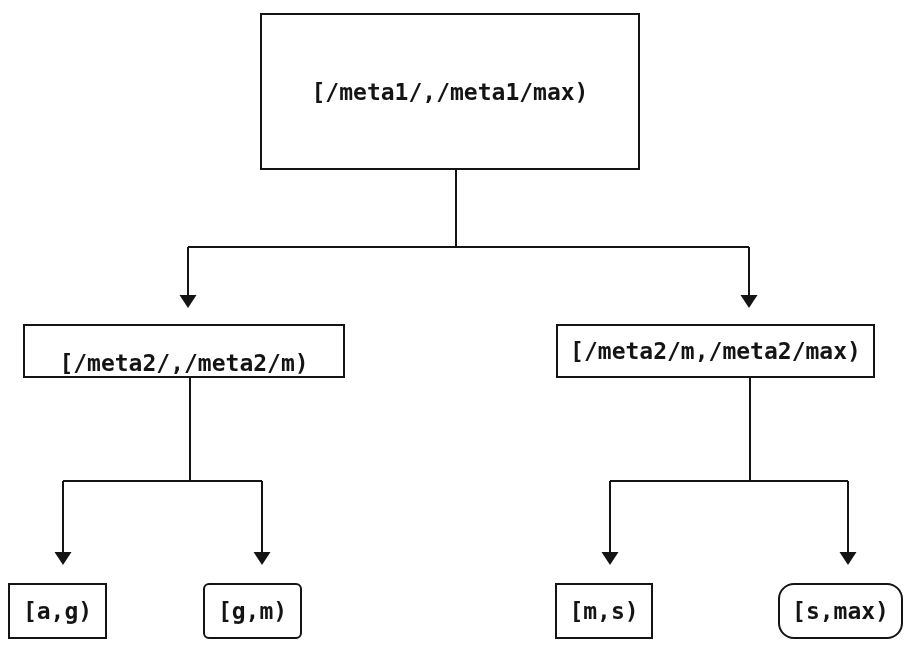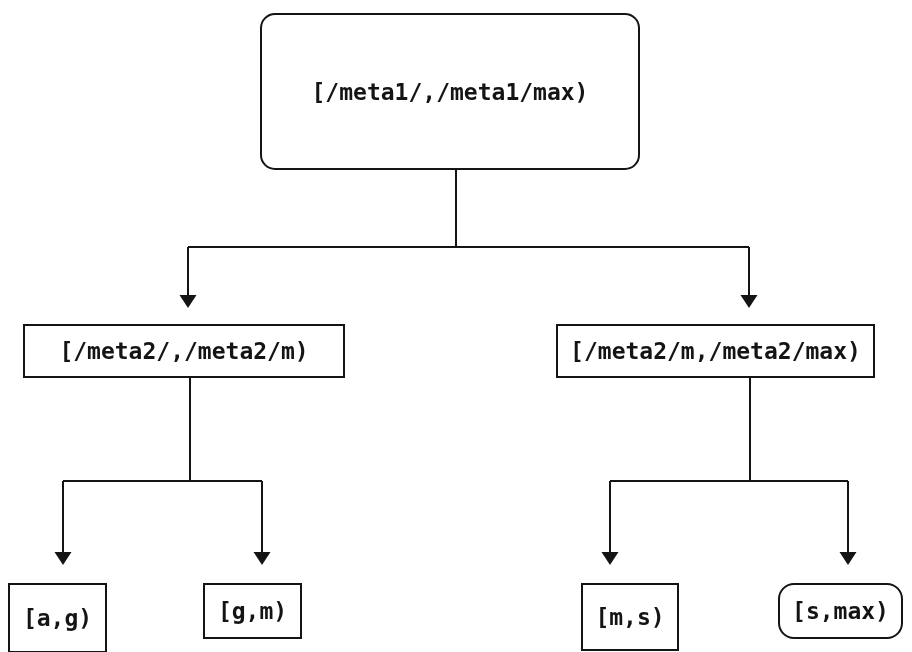--- a/index.html
+++ b/index.html
@@ -37,26 +37,26 @@
     border: 2px solid #141414;
     background: #ffffff;
     display: flex;
     align-items: center;
     justify-content: center;
     color: #141414;
     font-weight: 700;
     font-size: 23px;
     white-space: nowrap;
   }
-  #node-root      { left: 260px; top:  13px; width: 380px; height: 157px; border-radius: 15px; }
-  #node-meta2-low { left:  23px; top: 324px; width: 322px; height:  54px; }
+  #node-root      { left: 260px; top:  13px; width: 380px; height: 157px; }
+  #node-meta2-low { left:  23px; top: 324px; width: 322px; height:  54px; align-items: flex-end; }
   #node-meta2-high{ left: 556px; top: 324px; width: 319px; height:  54px; }
-  #node-a-g       { left:   8px; top: 583px; width:  99px; height:  70px; }
-  #node-g-m       { left: 203px; top: 583px; width:  99px; height:  56px; }
-  #node-m-s       { left: 581px; top: 583px; width:  98px; height:  68px; }
+  #node-a-g       { left:   8px; top: 583px; width:  99px; height:  56px; }
+  #node-g-m       { left: 203px; top: 583px; width:  99px; height:  56px; border-radius: 6px; }
+  #node-m-s       { left: 555px; top: 583px; width:  98px; height:  56px; }
   #node-s-max     { left: 778px; top: 583px; width: 125px; height:  56px; border-radius: 16px; }
 </style>
 </head>
 <body>
 
 <div class="canvas">
 
   <svg class="edges-layer" viewBox="0 0 912 652" xmlns="http://www.w3.org/2000/svg">
 
     <g>

